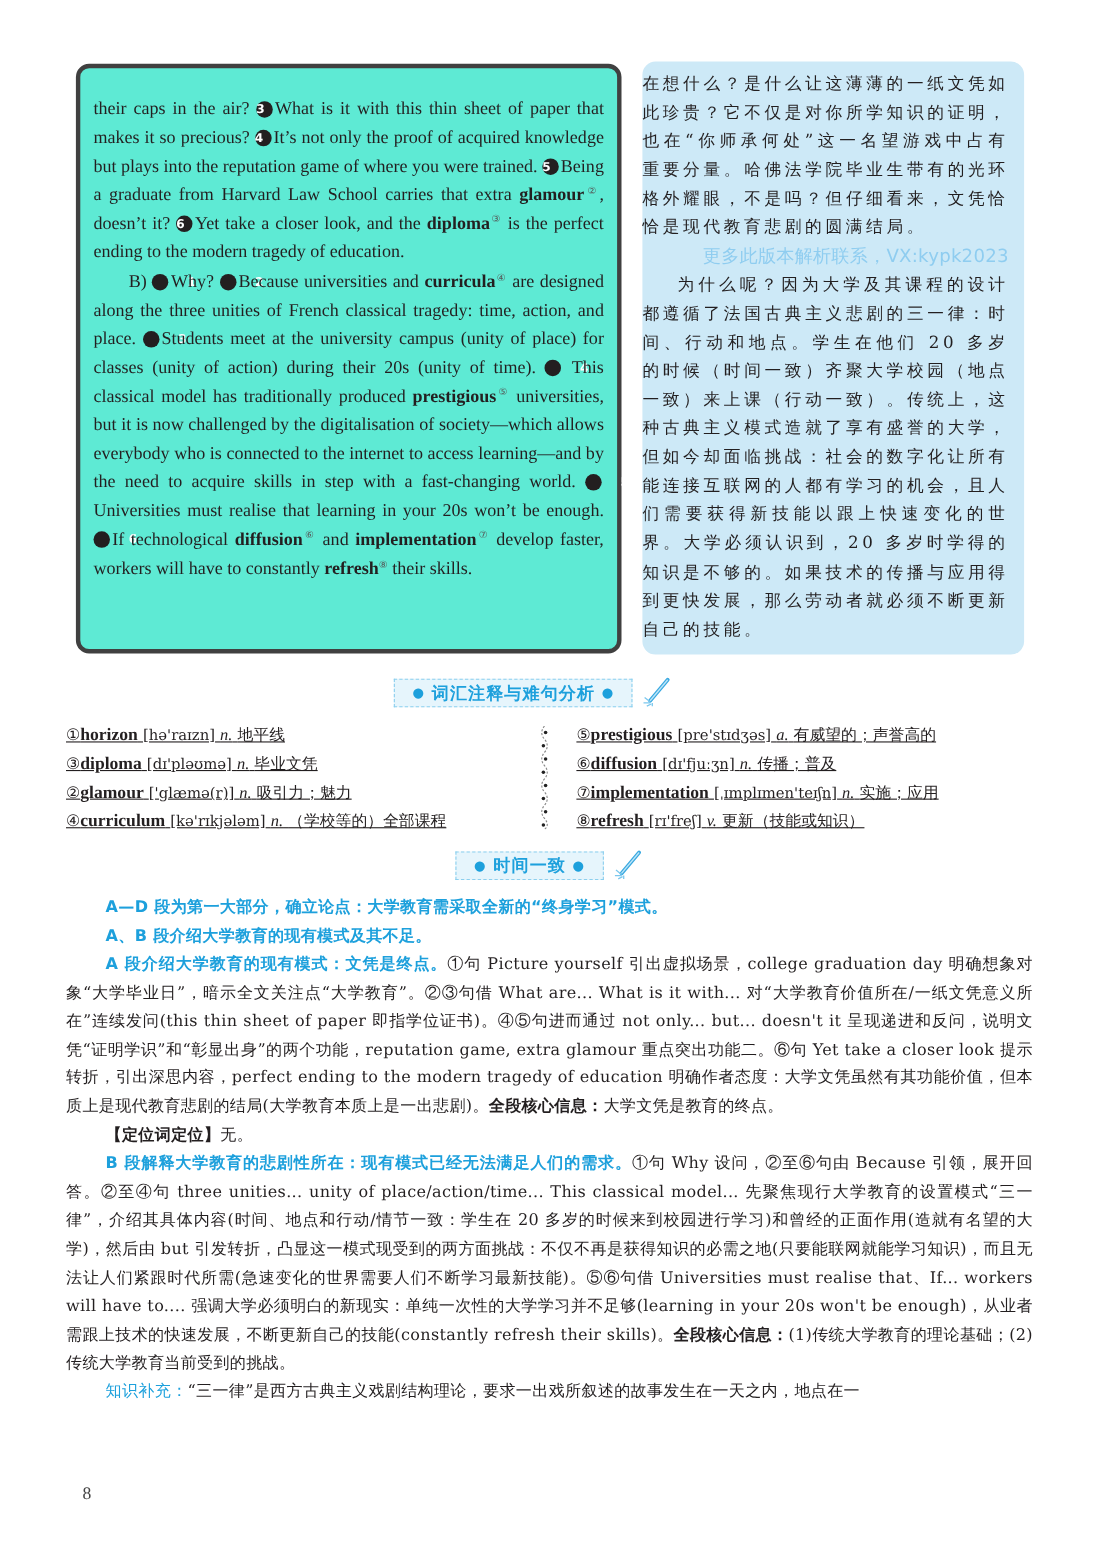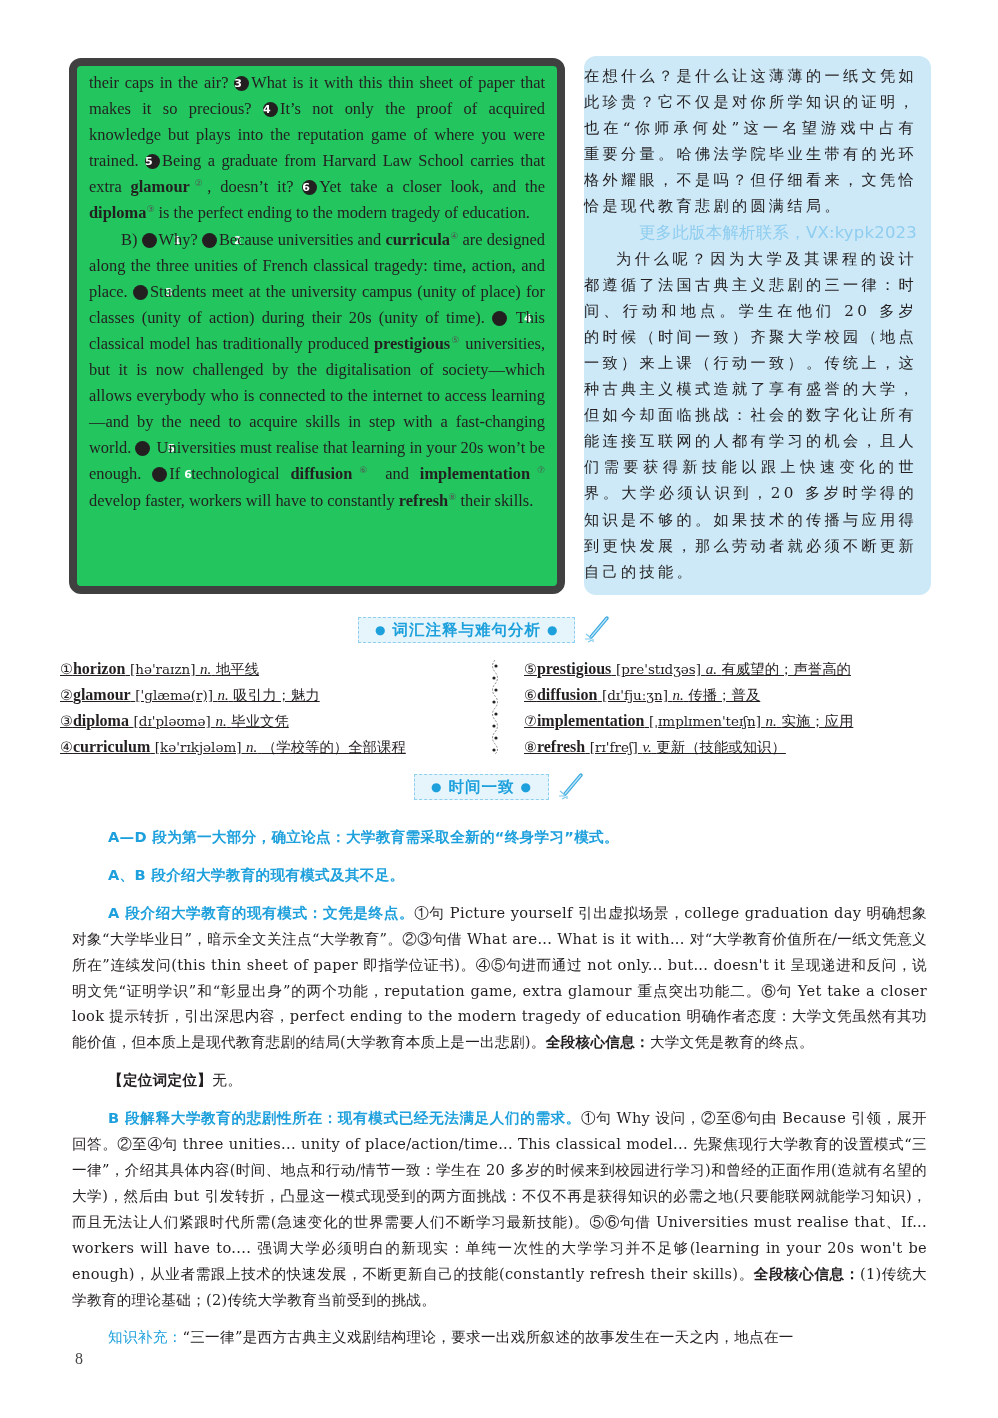--- a/index.html
+++ b/index.html
@@ -1,21 +1,21 @@
 <!DOCTYPE html>
 <html><head>
   <meta charset="utf-8">
   <style>
     html, body { margin: 0; padding: 0; background: #ffffff; }
     body { width: 998px; height: 1418px; position: relative; overflow: hidden;
            font-family: "DejaVu Serif", "Liberation Serif", serif; color: #231f20; }
 
     .en-box { position: absolute; left: 69px; top: 58px; width: 496px; height: 536px;
-              border: 8px solid #404040; border-radius: 12px; box-sizing: border-box;
-              padding: 4px 12px 0 12px; background: #22c55e; }
+              border: 4px solid #404040; border-radius: 12px; box-sizing: border-box;
+              padding: 24px 12px 0 12px; background: #5eead4; }
     .en-box p { margin: 0; font-family: "Liberation Serif", serif; font-size: 16.4px;
                 line-height: 26.1px; text-align: justify; text-align-last: left; }
     .en-box p.indent { text-indent: 32px; }
     .en-box b { font-weight: bold; }
     .en-box sup { font-size: 9px; vertical-align: 6px; line-height: 0; color: #555; }
     .num { display: inline-block; width: 15px; height: 15px; border-radius: 50%;
            background: #231f20; color: #fff; font-family: "DejaVu Sans", sans-serif;
            font-size: 11px; font-weight: bold; line-height: 15px; text-align: center;
            vertical-align: 1px; margin-right: 2px; }
 
@@ -39,21 +39,21 @@
     .vocab { position: absolute; top: 656px; left: 60px; width: 880px; height: 100px; }
     .vocab .col { position: absolute; top: 0; }
     .vocab .item { font-family: "DejaVu Serif", serif; font-size: 14.4px; line-height: 25px;
                    white-space: nowrap; text-decoration: underline; }
     .vocab .item b { font-family: "Liberation Serif", serif; font-size: 16px; font-weight: bold; }
     .vocab .ipa { font-family: "DejaVu Serif", serif; font-size: 13.5px; }
     .vocab .pos { font-style: italic; font-family: "Liberation Serif", serif; font-size: 15px; }
     .divider-wave { position: absolute; left: 428px; top: 4px; width: 14px; height: 94px; }
 
     .analysis { position: absolute; left: 60px; top: 812px; width: 879px; }
-    .analysis p { margin: 12px; font-family: "DejaVu Serif", serif; font-size: 14.6px;
+    .analysis p { margin: 0; font-family: "DejaVu Serif", serif; font-size: 14.6px;
                   line-height: 25.9px; text-align: justify; letter-spacing: 0.3px; }
     .analysis p.indent { text-indent: 36px; }
     .blue-bold { color: #1da0dc; font-family: "DejaVu Sans", sans-serif; font-weight: bold; font-size: 14.6px; }
     .black-bold { font-family: "DejaVu Sans", sans-serif; font-weight: bold; }
 
     .page-num { position: absolute; left: 75px; top: 1350px; font-family: "Liberation Serif", serif;
                 font-size: 16px; color: #444; }
   </style>
 </head>
 <body>
@@ -81,24 +81,24 @@
     <path d="M5 19 L10 23 M4 24 L10 24 M7 27 L11 25 M12 27 L12 24" stroke="#7cc8ee" stroke-width="1.2"></path>
   </svg>
 </div>
 
 <div class="vocab">
   <div class="col" style="left:0;">
     <div class="item">
       <span>①</span><b>horizon</b> <span class="ipa">[hə'raɪzn]</span> <span class="pos">n.</span> <span>地平线</span>
     </div>
     <div class="item">
-      <span>②</span><b>glamour</b> <span class="ipa">['glæmə(r)]</span> <span class="pos">n.</span> <span>吸引力；魅力</span>
+      <span>③</span><b>diploma</b> <span class="ipa">[dɪ'pləʊmə]</span> <span class="pos">n.</span> <span>毕业文凭</span>
     </div>
     <div class="item">
-      <span>③</span><b>diploma</b> <span class="ipa">[dɪ'pləʊmə]</span> <span class="pos">n.</span> <span>毕业文凭</span>
+      <span>②</span><b>glamour</b> <span class="ipa">['glæmə(r)]</span> <span class="pos">n.</span> <span>吸引力；魅力</span>
     </div>
     <div class="item">
       <span>④</span><b>curriculum</b> <span class="ipa">[kə'rɪkjələm]</span> <span class="pos">n.</span> <span>（学校等的）全部课程</span>
     </div>
   </div>
 
   <svg class="divider-wave" viewBox="0 0 14 94">
     <path d="M7 0 Q2 6 7 12 Q12 18 7 24 Q2 30 7 36 Q12 42 7 48 Q2 54 7 60 Q12 66 7 72 Q2 78 7 84 Q12 90 7 94" fill="none" stroke="#888" stroke-width="1" stroke-dasharray="2 1.5"></path>
     <circle cx="8" cy="6" r="1.6" fill="#222"></circle>
       <circle cx="6" cy="18" r="1.6" fill="#222"></circle>

